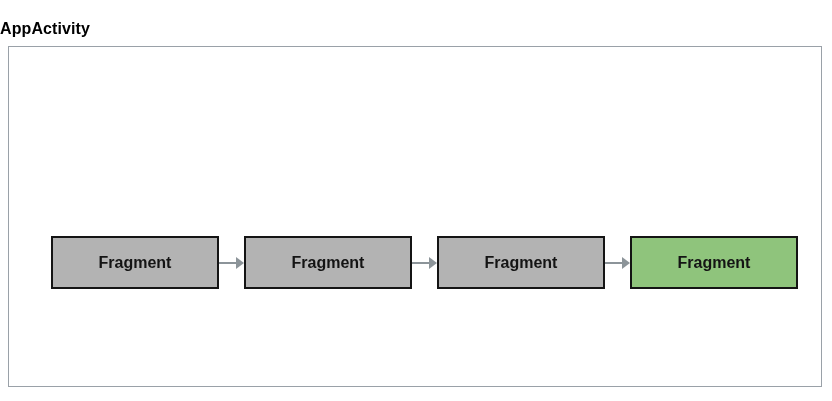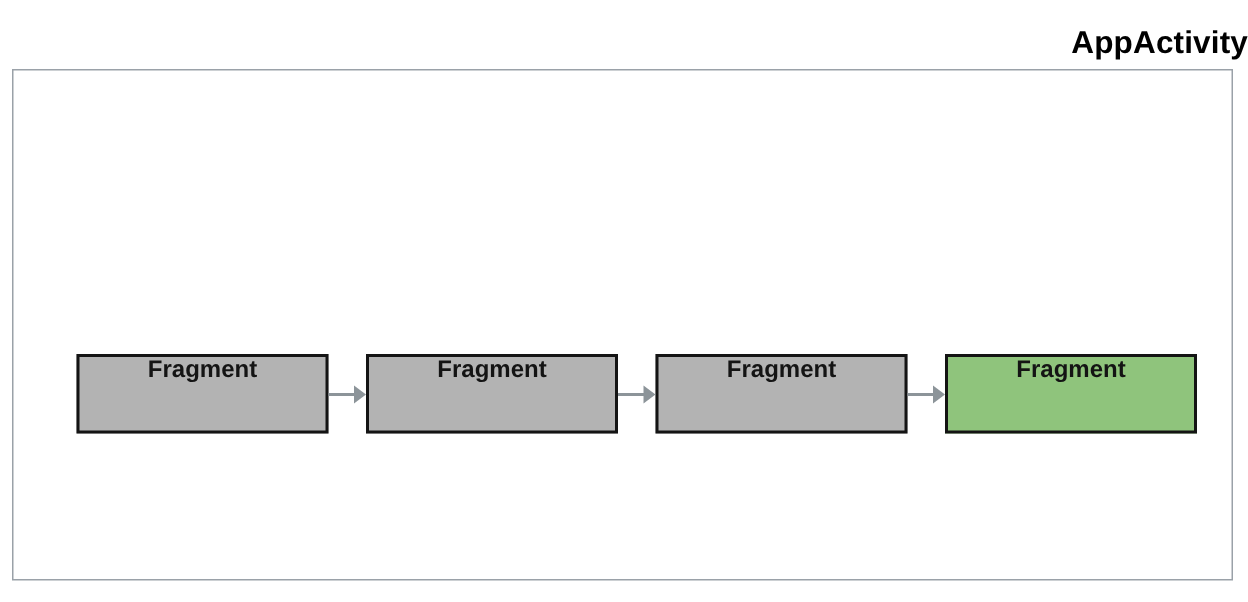--- a/index.html
+++ b/index.html
@@ -22,22 +22,22 @@
     width: 832px;
     height: 401px;
   }
 
   
   .diagram-title {
     position: absolute;
     left: 0;
     top: 18px;
     width: 832px;
-    text-align: right;
-    font-size: 21px;
+    text-align: left;
+    font-size: 16px;
     font-weight: bold;
     color: #000000;
     letter-spacing: 0.1px;
     line-height: 22px;
     user-select: none;
   }
 
   
   .activity-container {
     position: absolute;
@@ -62,20 +62,21 @@
     align-items: center;
   }
 
   .fragment-box {
     box-sizing: border-box;
     width: 168px;
     height: 53px;
     border: 2px solid #141414;
     background: #b3b3b3;
     display: flex;
+    align-items: center;
     justify-content: center;
     flex: 0 0 auto;
   }
 
   .fragment-box.highlight {
     background: #8fc47c;
   }
 
   .fragment-label {
     font-size: 16px;

